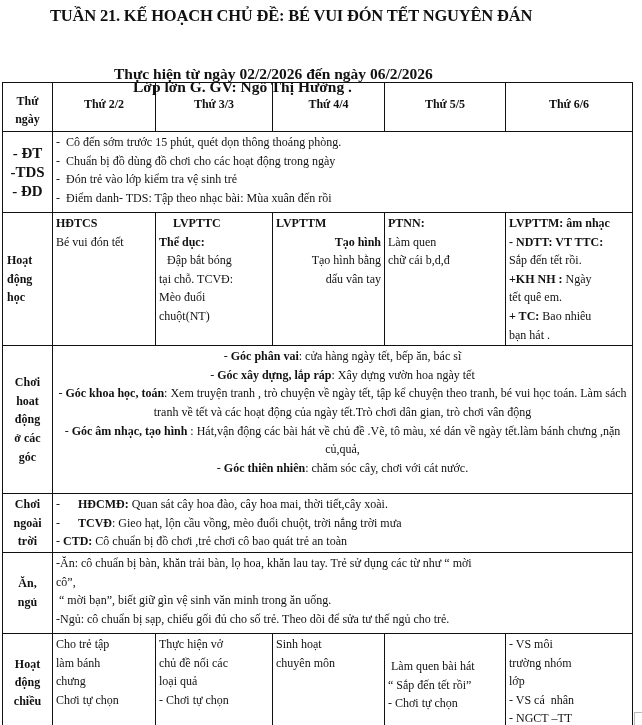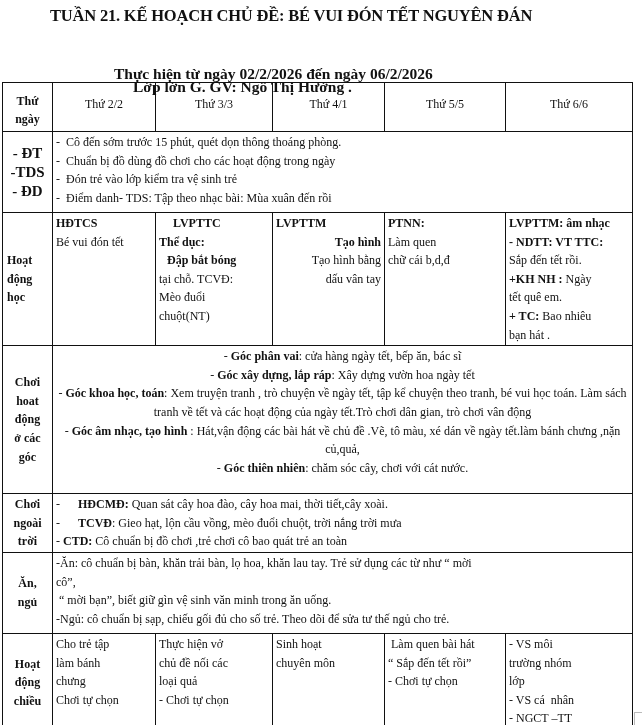--- a/index.html
+++ b/index.html
@@ -5,21 +5,21 @@
   html, body { margin:0; padding:0; background:#ffffff; }
   body { width:642px; height:725px; position:relative; overflow:hidden;
          font-family:"Liberation Serif", "DejaVu Serif", serif; color:#111; }
   .titles { position:absolute; left:0; top:0; width:642px; }
   .t1 { position:absolute; left:50px; top:6px; font-size:16.5px; font-weight:bold; white-space:nowrap; letter-spacing:-0.2px; }
   .t2 { position:absolute; left:114px; top:25px; font-size:15.5px; font-weight:bold; white-space:nowrap;margin-top:40px; }
   .t3 { position:absolute; left:133px; top:44px; font-size:15.5px; font-weight:bold; white-space:nowrap;margin-top:34px; }
   table.plan { position:absolute; left:2px; top:82px; border-collapse:collapse; table-layout:fixed; width:630px; }
   table.plan td { border:1.5px solid #111; vertical-align:top; font-size:12px; line-height:18.6px; padding:1px 3px; }
   .label { font-weight:bold; text-align:center; vertical-align:middle !important; padding:0 2px !important; }
-  .hdr td.dayh { font-weight:normal; text-align:center; height:35px; padding-top:12px !important; vertical-align:top; }
+  .hdr td.dayh { font-weight:bold; text-align:center; height:35px; padding-top:12px !important; vertical-align:top; }
   .hdr td.label { vertical-align:bottom !important; padding-bottom:2px !important; }
   .b { font-weight:bold; }
   .line { display:block; white-space:nowrap; }
   .wrap { display:block; }
   .center { text-align:right; }
   .dash { display:inline-block; width:18px; }
   .row-dt td { height:78px; }
   .row-hdh td { height:128px;margin-top:48px; }
   .row-goc td { height:145px;text-align:center; }
   .row-ngoai td { height:52px; }
@@ -47,21 +47,21 @@
   </colgroup>
 
   <tbody>
       <tr class="hdr">
     <td class="label">
       <span class="line">Thứ</span>
       <span class="line">ngày</span>
     </td>
     <td class="dayh">Thứ 2/2</td>
     <td class="dayh">Thứ 3/3</td>
-    <td class="dayh">Thứ 4/1</td>
+    <td class="dayh">Thứ 4/4</td>
     <td class="dayh">Thứ 5/5</td>
     <td class="dayh">Thứ 6/6</td>
   </tr>
 
   <tr class="row-dt">
     <td class="label" style="font-size:15px;line-height:19px;">
       <span class="line">- ĐT</span>
       <span class="line">-TDS</span>
       <span class="line">- ĐD</span>
     </td>
@@ -79,21 +79,21 @@
       <span class="line">động</span>
       <span class="line">học</span>
     </td>
     <td>
       <span class="line b">HĐTCS</span>
       <span class="line">Bé vui đón tết</span>
     </td>
     <td>
       <span class="line b" style="padding-left:14px;">LVPTTC</span>
       <span class="line b">Thể dục:</span>
-      <span class="line" style="padding-left:8px;font-weight:bold;">Đập bắt bóng</span>
+      <span class="line" style="padding-left:8px;">Đập bắt bóng</span>
       <span class="line">tại chỗ. TCVĐ:</span>
       <span class="line">Mèo đuổi</span>
       <span class="line">chuột(NT)</span>
     </td>
     <td>
       <span class="line b">LVPTTM</span>
       <span class="line b center">Tạo hình</span>
       <span class="line center">Tạo hình bằng</span>
       <span class="line center">dấu vân tay</span>
     </td>
@@ -172,21 +172,21 @@
       <span class="line">Thực hiện vở</span>
       <span class="line">chủ đề nối các</span>
       <span class="line">loại quả</span>
       <span class="line">- Chơi tự chọn</span>
     </td>
     <td>
       <span class="line">Sinh hoạt</span>
       <span class="line">chuyên môn</span>
     </td>
     <td>
-      <span class="line" style="white-space:pre;"> Làm quen bài hát</span>
+      <span class="line" style="white-space:pre;margin-top:22px;"> Làm quen bài hát</span>
       <span class="line">“ Sắp đến tết rồi”</span>
       <span class="line">- Chơi tự chọn</span>
     </td>
     <td>
       <span class="line">- VS môi</span>
       <span class="line">trường nhóm</span>
       <span class="line">lớp</span>
       <span class="line" style="white-space:pre;">- VS cá  nhân</span>
       <span class="line">- NGCT –TT</span>
     </td>

